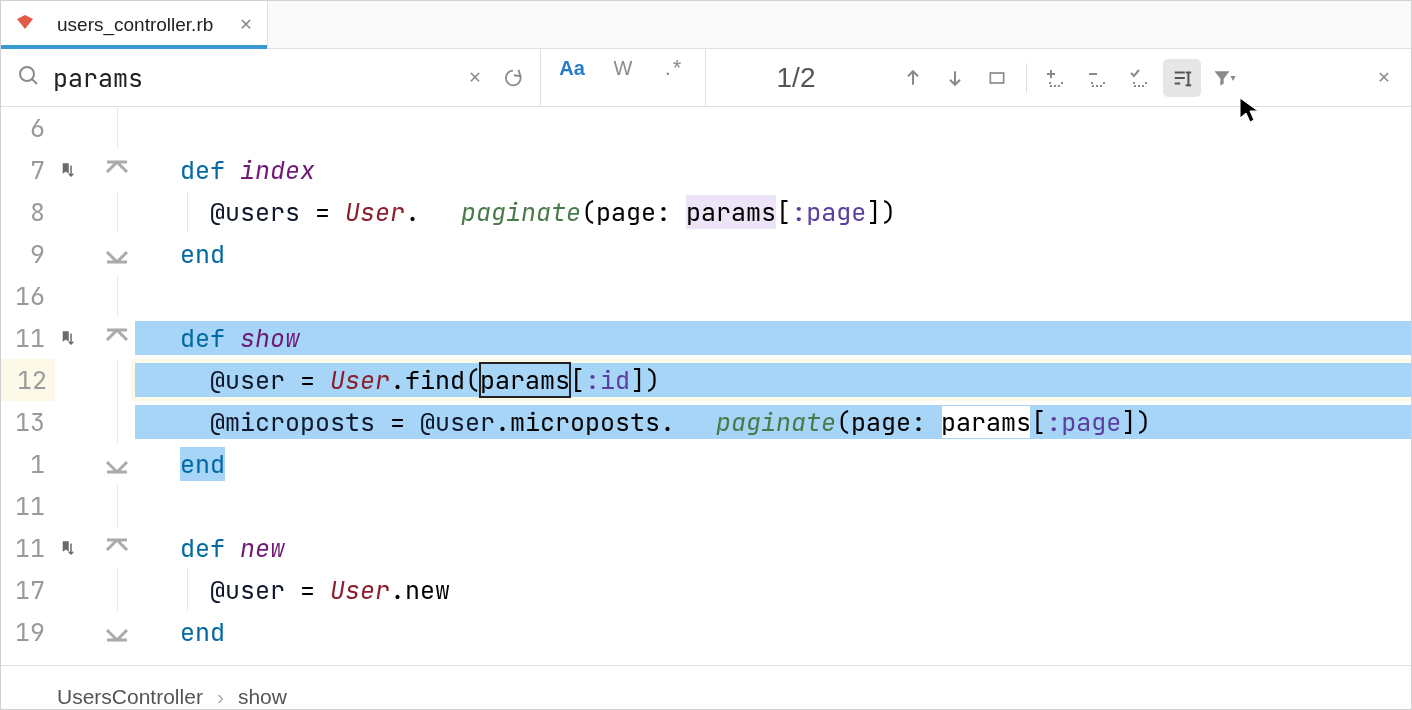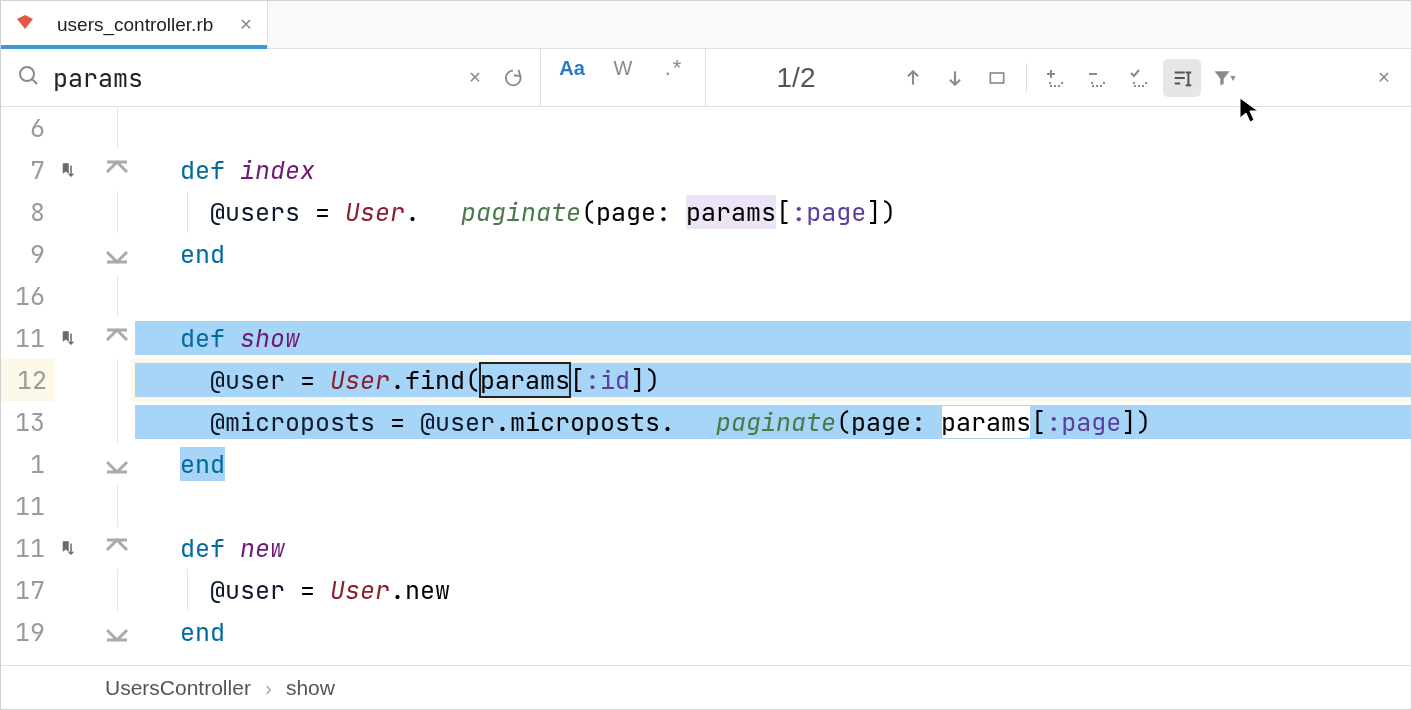--- a/index.html
+++ b/index.html
@@ -46,21 +46,21 @@
   .mname { color: #701a75; font-style: italic; }
   .ivar { color: #0f172a; }
   .const { color: #8a1f2d; font-style: italic; margin-top: 48px; }
   .sym { color: #5a3ea0; }
   .ital { font-style: italic; color: #4a7a4a; margin-left: 41px; }
   .hl { background: #eee4f7; }
   .hl-box-main { outline: 2px solid #222; outline-offset: -1px; }
   .hl-box-sec { outline: 1px solid #a7d5f7; outline-offset: -1px; background: #fff; }
 
   
-  .breadcrumb { height: 44px; border-top: 1px solid #e0e0e0; display: flex; align-items: center; padding-left: 104px; font-size: 21px; color: #555; gap: 14px; }
+  .breadcrumb { height: 44px; border-top: 1px solid #e0e0e0; display: flex; align-items: flex-end; padding-left: 56px; font-size: 21px; color: #555; gap: 14px; }
   .breadcrumb .chev { color: #aaa; }
   .bkmark { width:18px; height:18px; }
   .cursor-img { position:absolute; top: 95px; left: 1237px; pointer-events:none; z-index:50;}
   .aa-label { font-family: sans-serif; font-size: 20px; font-weight: 600; }
 </style>
 </head>
 <body>
 
 <div class="root">
 

